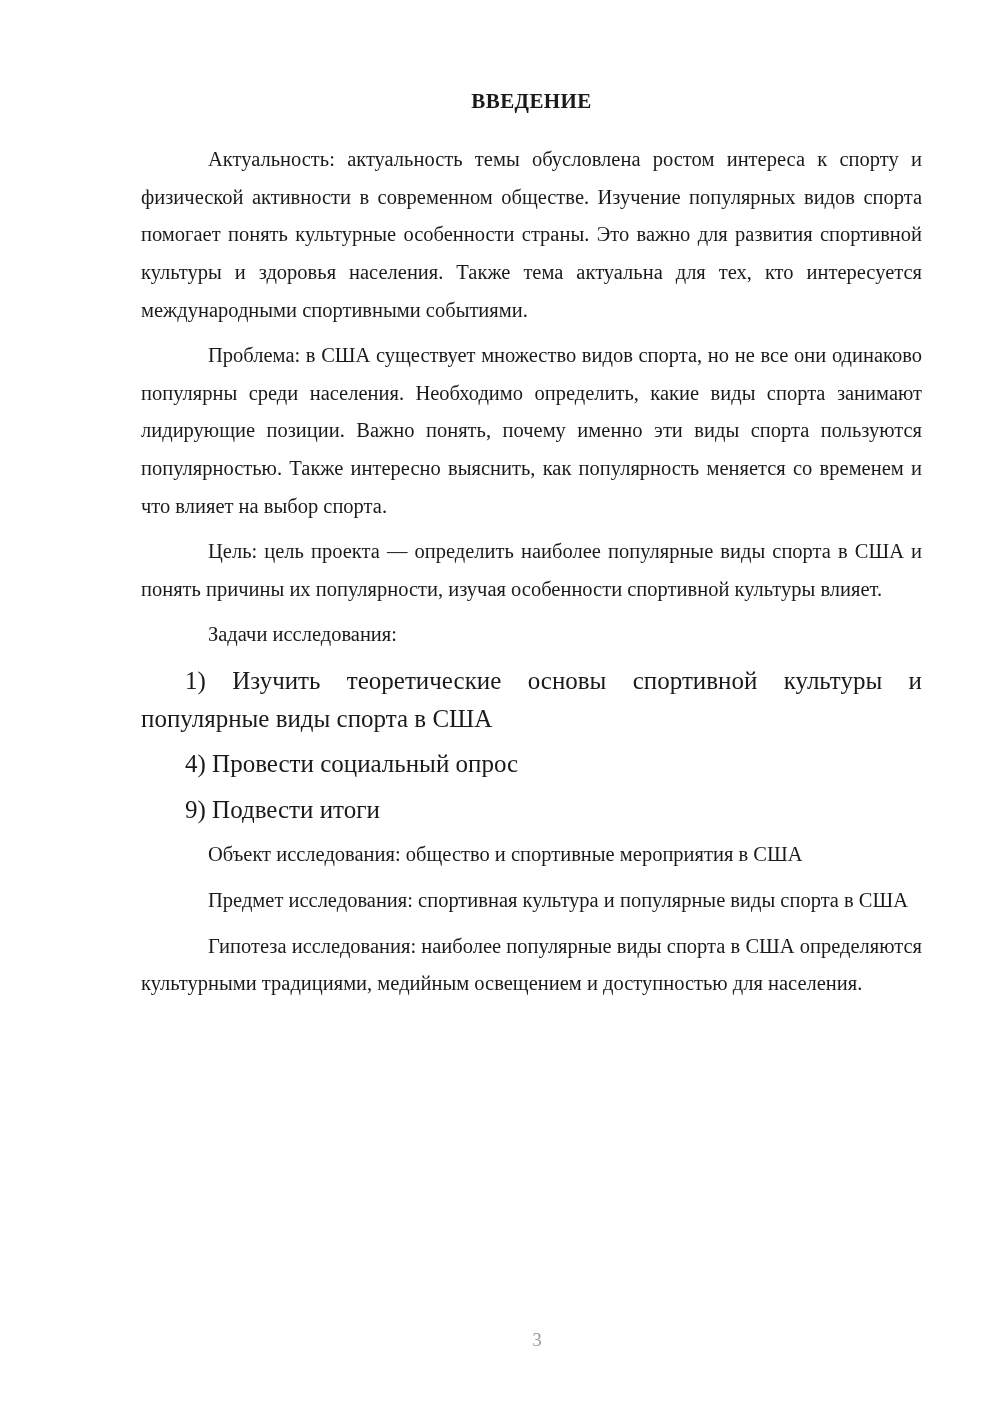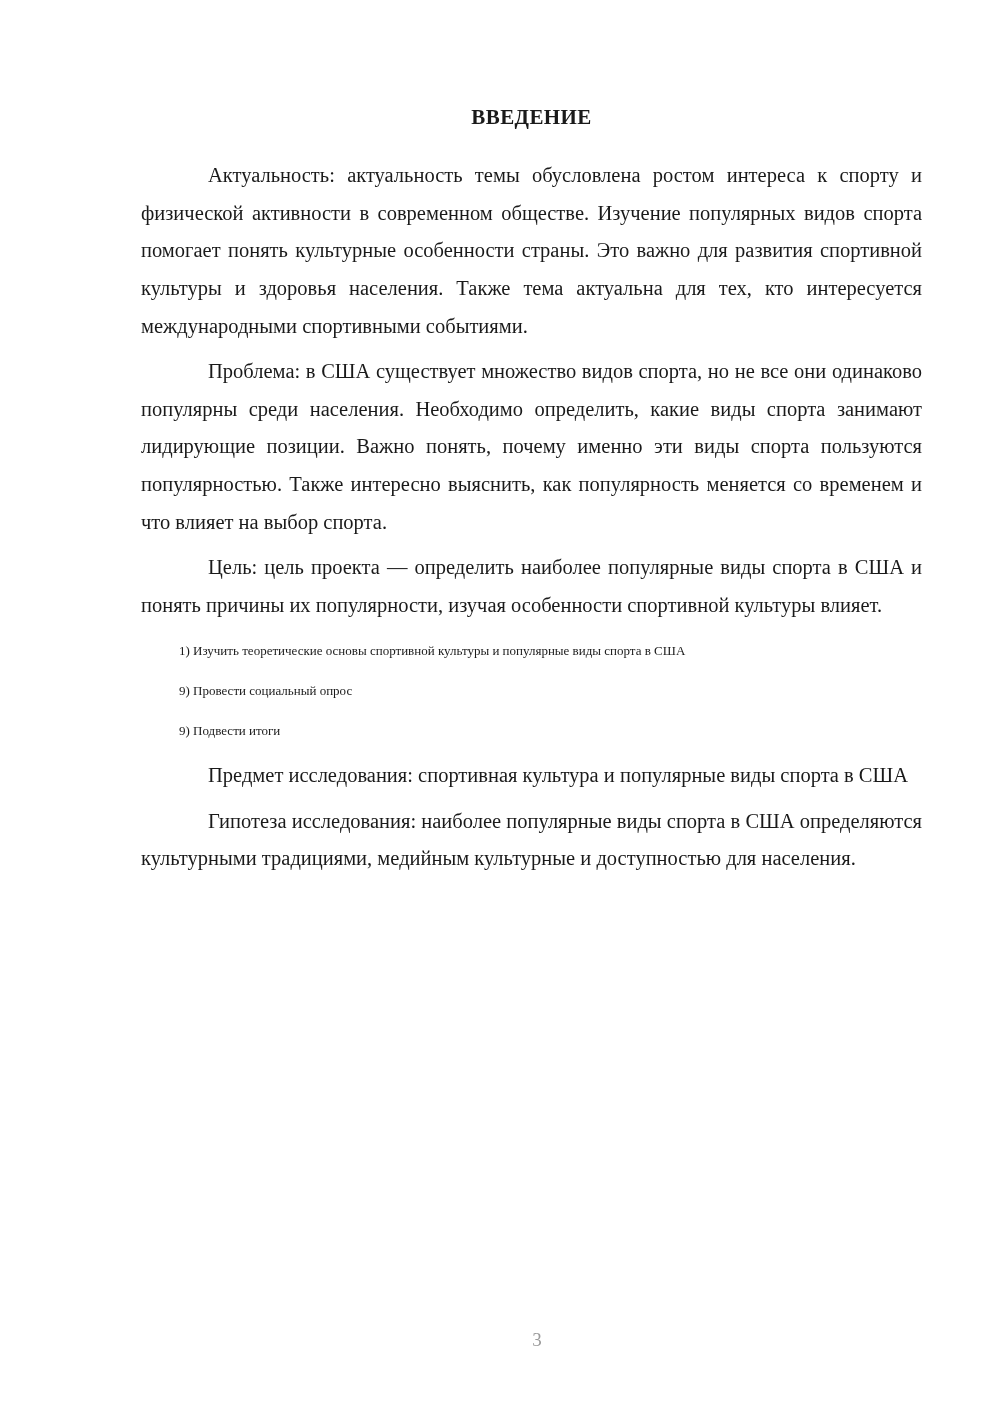--- a/index.html
+++ b/index.html
@@ -23,21 +23,21 @@
     left: 0;
     top: 0;
     width: 1000px;
     height: 1414px;
     background: #ffffff;
   }
 
   .content {
     position: absolute;
     left: 133px;
-    top: 104px;
+    top: 88px;
     width: 797px;
   }
 
   .doc-title {
     font-size: 21px;
     font-weight: bold;
     text-align: center;
     letter-spacing: 0.4px;
     margin: 0 0 26px 0;
     line-height: 1.3;
@@ -52,25 +52,25 @@
     text-indent: 67px;
     hyphens: none;
   }
 
   
   .para.stretch-last {
     text-align-last: justify;
   }
 
   .list-item {
-    font-size: 13px;
+    font-size: 25px;
     line-height: 37.6px;
     text-align: justify;
     text-justify: inter-word;
-    margin: 2px;
+    margin: 8px;
     text-indent: 44px;
   }
 
   .page-number {
     position: absolute;
     left: 0;
     top: 1330px;
     width: 1000px;
     text-align: center;
     font-size: 19px;
@@ -87,33 +87,35 @@
   <div class="content">
 
     <h1 class="doc-title">ВВЕДЕНИЕ</h1>
 
     <p class="para stretch-last" style="text-align-last: left;">Актуальность: актуальность темы обусловлена ростом интереса к спорту и физической активности в современном обществе. Изучение популярных видов спорта помогает понять культурные особенности страны. Это важно для развития спортивной культуры и здоровья населения. Также тема актуальна для тех, кто интересуется международными спортивными событиями.</p>
 
     <p class="para stretch-last" style="text-align-last: left;">Проблема: в США существует множество видов спорта, но не все они одинаково популярны среди населения. Необходимо определить, какие виды спорта занимают лидирующие позиции. Важно понять, почему именно эти виды спорта пользуются популярностью. Также интересно выяснить, как популярность меняется со временем и что влияет на выбор спорта.</p>
 
     <p class="para">Цель: цель проекта — определить наиболее популярные виды спорта в США и понять причины их популярности, изучая особенности спортивной культуры влияет.</p>
 
+    <p class="para">Задачи исследования:</p>
 
     <p class="list-item">1) Изучить теоретические основы спортивной культуры и популярные виды спорта в США</p>
 
 
 
-    <p class="list-item">9) Провести социальный опрос</p>
+    <p class="list-item">4) Провести социальный опрос</p>
 
     <p class="list-item">9) Подвести итоги</p>
 
+    <p class="para">Объект исследования: общество и спортивные мероприятия в США</p>
 
     <p class="para">Предмет исследования: спортивная культура и популярные виды спорта в США</p>
 
-    <p class="para stretch-last" style="text-align-last: left;">Гипотеза исследования: наиболее популярные виды спорта в США определяются культурными традициями, медийным культурные и доступностью для населения.</p>
+    <p class="para stretch-last" style="text-align-last: left;">Гипотеза исследования: наиболее популярные виды спорта в США определяются культурными традициями, медийным освещением и доступностью для населения.</p>
 
   </div>
 
   <div class="page-number">
     <span>3</span>
   </div>
 
 </div>
 
 </body></html>

